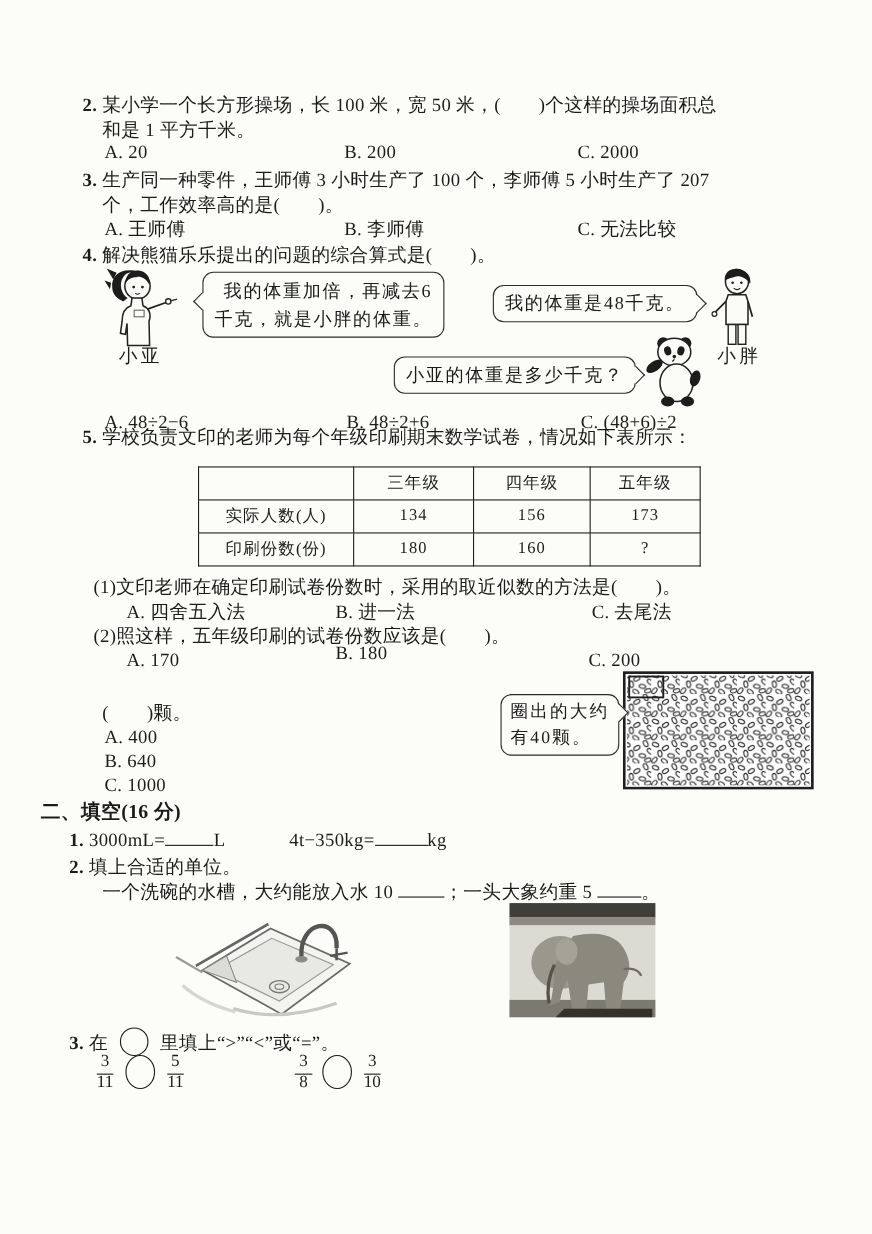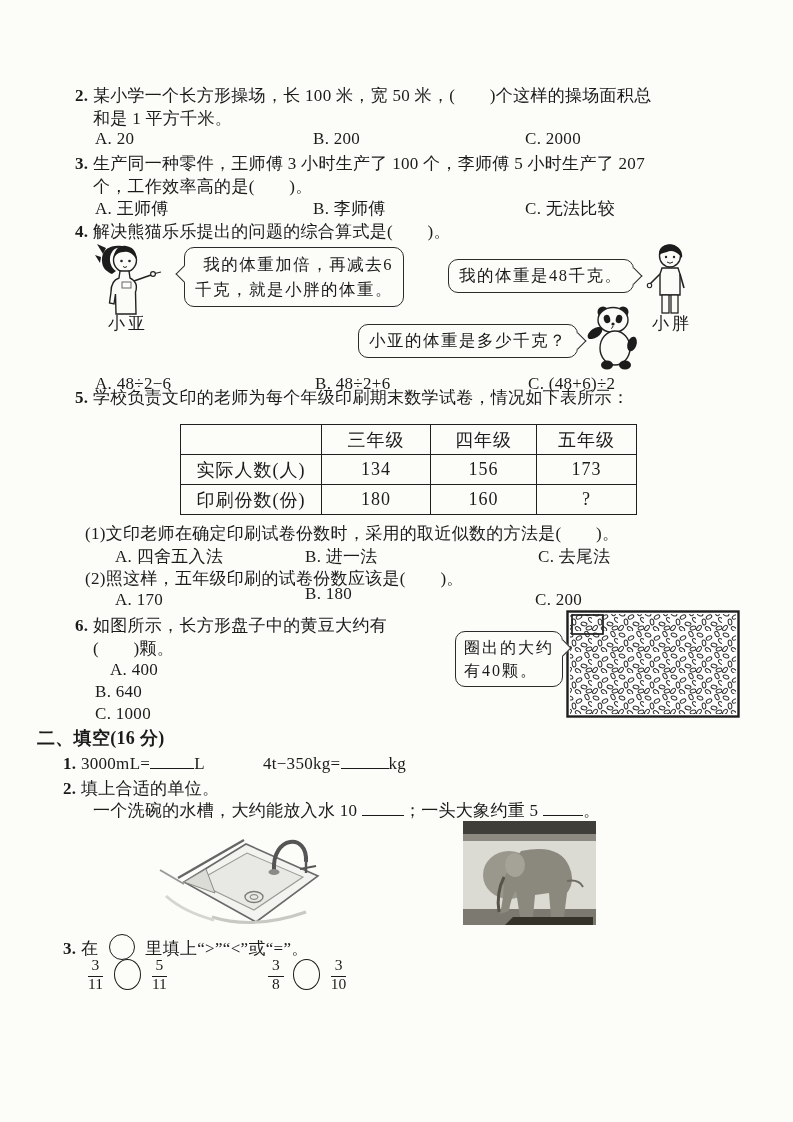--- a/index.html
+++ b/index.html
@@ -17,21 +17,21 @@
     background:#fcfcf9; font-size:16.5px; letter-spacing:1.5px; line-height:24px;
     padding:4px 10px; white-space:pre; z-index:2;
   }
   .tail { position:absolute; width:11px; height:11px; background:#fcfcf9; transform:rotate(45deg); }
   .tail.tl { left:-7px; top:20px; border-left:1.7px solid #2b2b2b; border-bottom:1.7px solid #2b2b2b; }
   .tail.tr { right:-7px; top:10px; border-right:1.7px solid #2b2b2b; border-top:1.7px solid #2b2b2b; }
   
   .grade-table { position:absolute; left:180px; top:424px; border-collapse:collapse; }
   .grade-table td {
     border:1.6px solid #1f1f1f; height:29px; text-align:center;
-    font-size:18px; letter-spacing:1px; padding:0 6px;
+    font-size:15px; letter-spacing:1px; padding:0 6px;
   }
   .grade-table td.c0 { width:128px; }
   .grade-table td.c1 { width:96px; }
   .grade-table td.c2 { width:93px; }
   .grade-table td.c3 { width:87px; }
   
   .blank { display:inline-block; border-bottom:1.6px solid #1b1b1b; height:15px; vertical-align:baseline; }
   
   .frac { display:inline-block; text-align:center; font-size:15.5px; line-height:1; vertical-align:middle; }
   .frac .num { padding:0 4px 3px; border-bottom:1.6px solid #1b1b1b; }
@@ -145,23 +145,22 @@
   <div class="t" style="left:85px; top:522px;">(1)文印老师在确定印刷试卷份数时，采用的取近似数的方法是(　　)。</div>
   <span class="opt" style="left:115px; top:545px;">A. 四舍五入法</span>
   <span class="opt" style="left:305px; top:545px;">B. 进一法</span>
   <span class="opt" style="left:538px; top:545px;">C. 去尾法</span>
 
   <div class="t" style="left:85px; top:567px;">(2)照这样，五年级印刷的试卷份数应该是(　　)。</div>
   <span class="opt" style="left:115px; top:590px;">A. 170</span>
   <span class="opt" style="left:305px; top:584px;text-align:center;">B. 180</span>
   <span class="opt" style="left:535px; top:590px;">C. 200</span>
 
-  <div class="t" style="left:75px; top:614px;"><span class="bold">6.</span> <span>如图所示，长方形盘子中的黄豆大约有</span></div>
   <div class="t" style="left:93px; top:637px;">(　　)颗。</div>
-  <span class="opt" style="left:95px; top:660px;margin-left:15px;">A. 400</span>
+  <span class="opt" style="left:95px; top:660px;">A. 400</span>
   <span class="opt" style="left:95px; top:682px;">B. 640</span>
   <span class="opt" style="left:95px; top:704px;">C. 1000</span>
 
   <div class="bubble" style="left:455px; top:611px; font-size:16px; line-height:23px; letter-spacing:2px; padding:4px 8px;margin-top:20px;"><span class="tail tr"></span><span>圈出的大约</span><br><span>有40颗。</span></div>
 
   <svg style="left:566px; top:610px;" width="174" height="108" viewBox="0 0 174 108">
     <defs>
       <pattern id="beanp" width="26" height="21" patternUnits="userSpaceOnUse">
         <g fill="none" stroke="#2c2c2c" stroke-width="1">
           <ellipse cx="4" cy="4" rx="3" ry="1.8" transform="rotate(20 4 4)"></ellipse>

